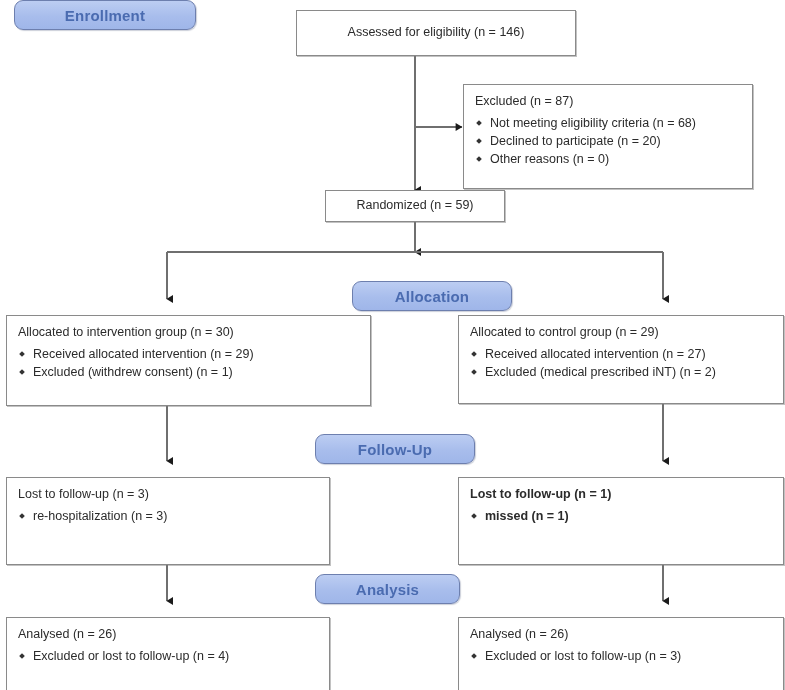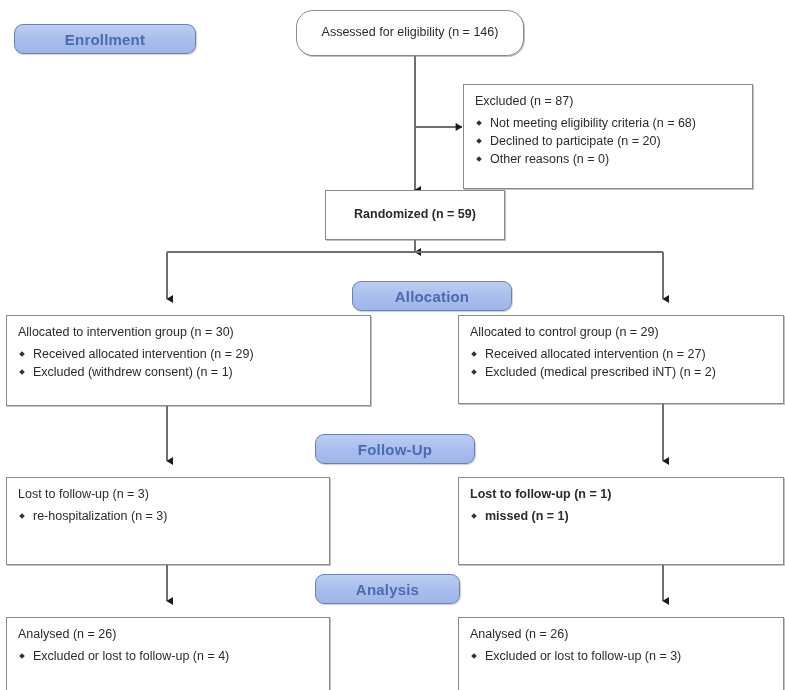--- a/index.html
+++ b/index.html
@@ -121,50 +121,50 @@
       <path d="M 167,390 L 167,461" marker-end="url(#arrow-down)"></path>
 
       <path d="M 663,388 L 663,461" marker-end="url(#arrow-down)"></path>
 
       <path d="M 167,549 L 167,601" marker-end="url(#arrow-down)"></path>
 
       <path d="M 663,549 L 663,601" marker-end="url(#arrow-down)"></path>
     </g>
   </svg>
 
-  <div class="badge" style="left:14px; top:24px; width:182px; height:30px;">
+  <div class="badge" style="left:14px; top:0; width:182px; height:30px;">
     <span>Enrollment</span>
   </div>
 
   <div class="badge" style="left:307px; top:281px; width:160px; height:30px;margin-left:45px;">
     <span>Allocation</span>
   </div>
 
   <div class="badge" style="left:315px; top:434px; width:160px; height:30px;">
     <span>Follow-Up</span>
   </div>
 
   <div class="badge" style="left:315px; top:574px; width:145px; height:30px;">
     <span>Analysis</span>
   </div>
 
-  <div class="fbox centered" style="left:296px; top:10px; width:228px; height:46px;border-radius:17px;">
+  <div class="fbox centered" style="left:296px; top:10px; width:280px; height:46px;">
     <div class="ftitle">Assessed for eligibility (n = 146)</div>
   </div>
 
   <div class="fbox padded" style="left:463px; top:68px; width:290px; height:105px;">
     <div class="ftitle">Excluded (n = 87)</div>
     <ul class="blist">
       <li><span class="bullet"></span><span>Not meeting eligibility criteria (n = 68)</span></li>
       <li><span class="bullet"></span><span>Declined to participate (n = 20)</span></li>
       <li><span class="bullet"></span><span>Other reasons (n = 0)</span></li>
     </ul>
   </div>
 
-  <div class="fbox centered" style="left:325px; top:190px; width:180px; height:50px;font-weight:bold;">
+  <div class="fbox centered" style="left:325px; top:190px; width:180px; height:32px;">
     <div class="ftitle">Randomized (n = 59)</div>
   </div>
 
   <div class="fbox padded" style="left:6px; top:299px; width:365px; height:91px;">
     <div class="ftitle">Allocated to intervention group (n = 30)</div>
     <ul class="blist">
       <li><span class="bullet"></span><span>Received allocated intervention (n = 29)</span></li>
       <li><span class="bullet"></span><span>Excluded (withdrew consent) (n = 1)</span></li>
     </ul>
   </div>

